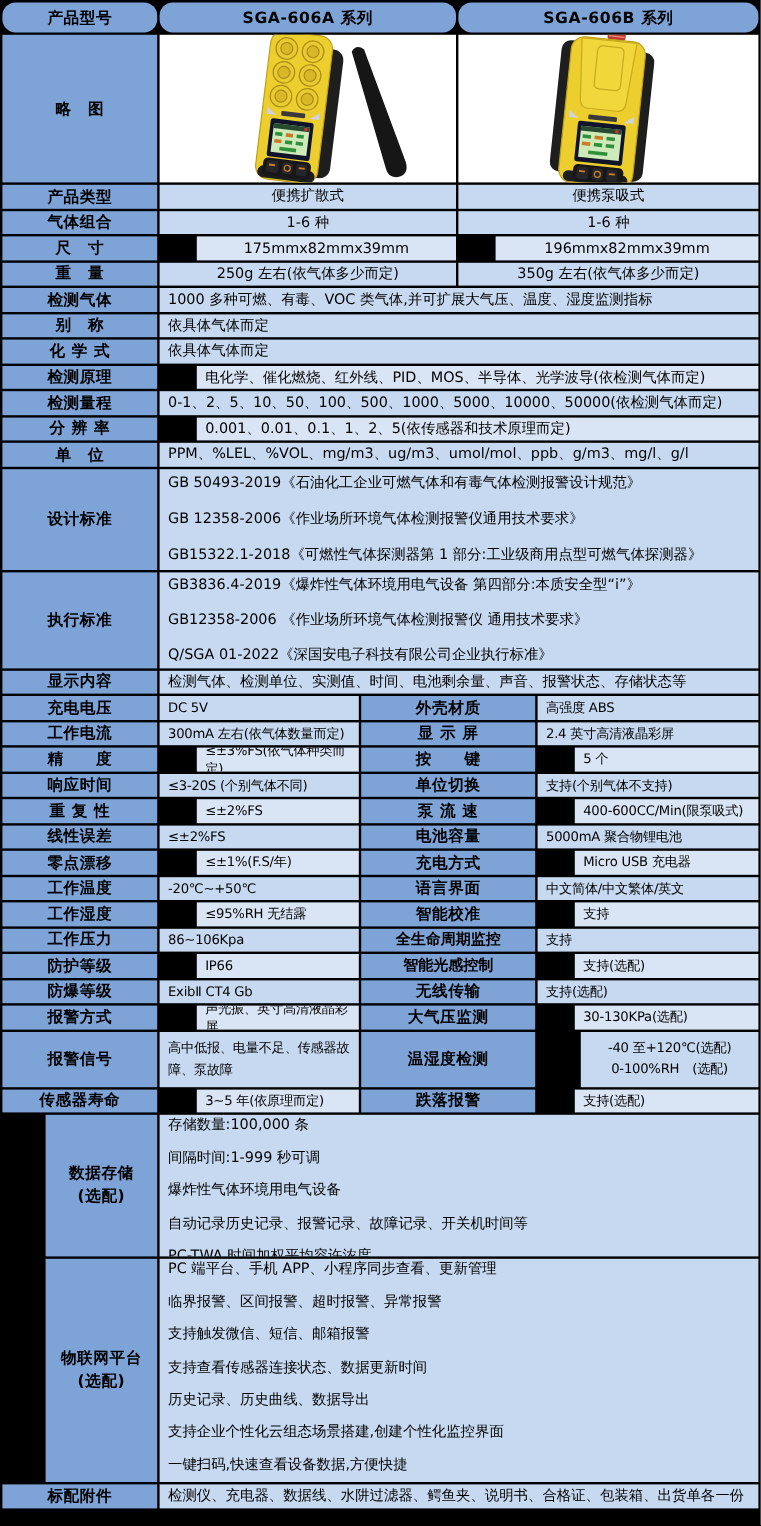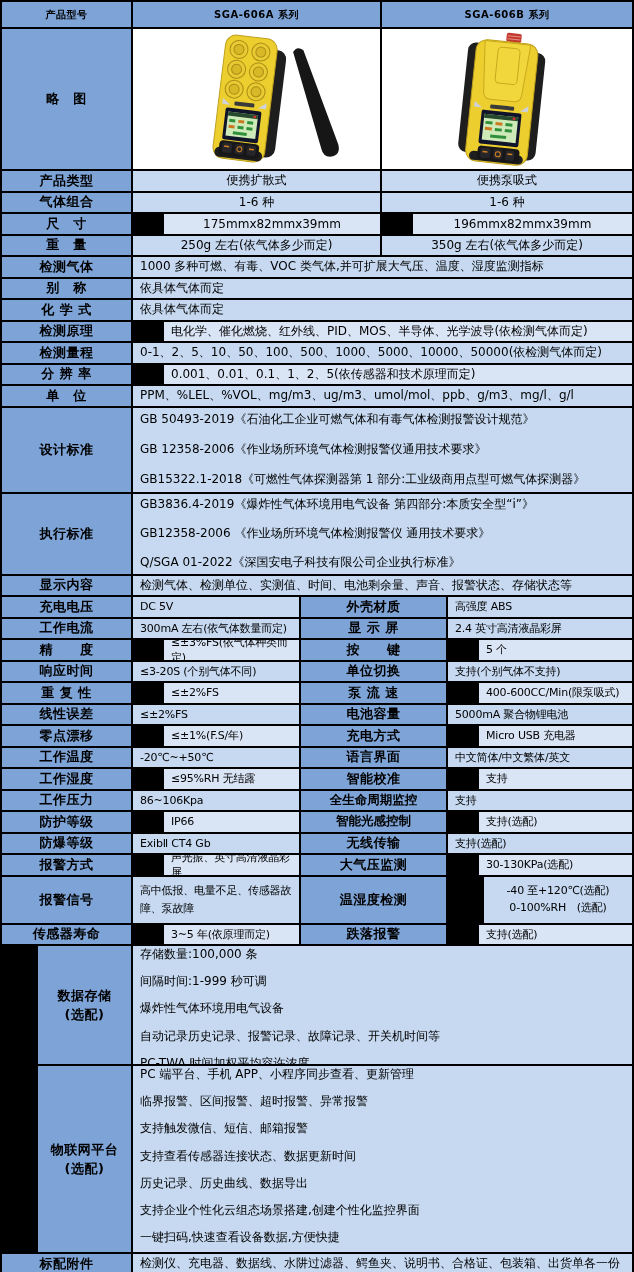--- a/index.html
+++ b/index.html
@@ -13,23 +13,23 @@
   .label{background:var(--label-bg);font-weight:bold;justify-content:center;text-align:center;font-size:13px;letter-spacing:.5px;}
   .label.small{font-size:12.5px;letter-spacing:0;}
   .value{background:var(--value-bg);font-size:12px;padding:0 7px;}
   .value.center{justify-content:center;padding:0 2px;}
   .value.alt{background:var(--value-bg-alt);margin-left:31px;}
   .quad .value{font-size:11px;letter-spacing:-.2px;}
   .imgcell{background:var(--sketch-bg);justify-content:center;}
   .mult{flex-direction:column;align-items:stretch;justify-content:space-evenly;padding:2px 7px;gap:14px;}
   .mult div{line-height:1.1;}
   .stack{flex-direction:column;justify-content:center;line-height:1.5;margin-left:36px;}
-  .h25{height:25px}.h139{height:140px}.h19{height:19.5px}.h84{height:84px}
+  .h25{height:25px}.h139{height:123px}.h19{height:19.5px}.h84{height:84px}
   .h80{height:80px}.h43{height:46px}.h118{height:118px}.h186{height:186px}
-  .hdr .cell{font-size:10px;}
+  .hdr .cell{font-size:13px;border-radius:11px;}
 </style>
 </head>
 <body>
 
 <div class="tbl">
 
   <div class="row three h25 hdr">
     <div class="cell label">产品型号</div>
     <div class="cell label">SGA-606A 系列</div>
     <div class="cell label">SGA-606B 系列</div>

